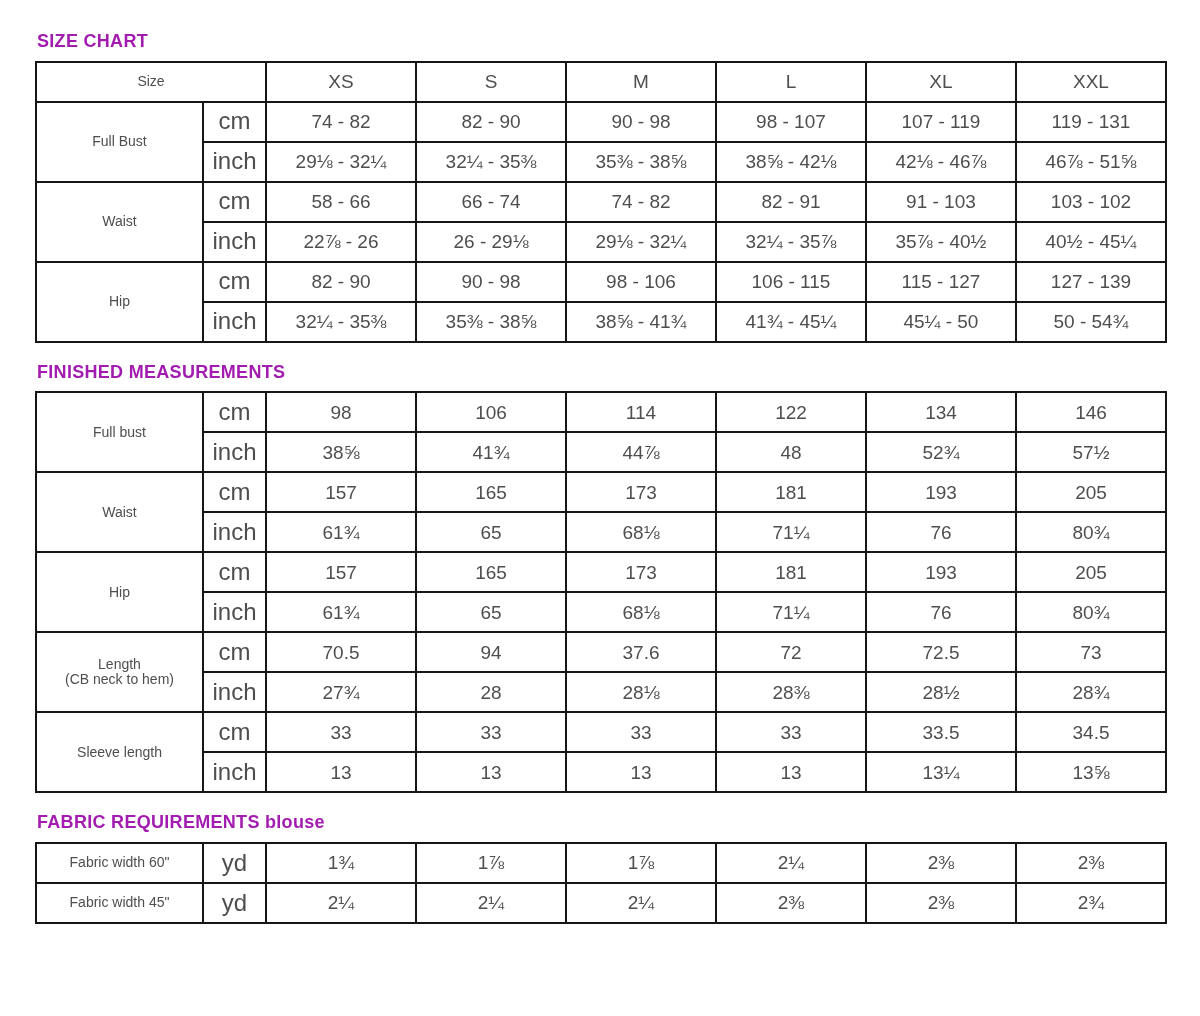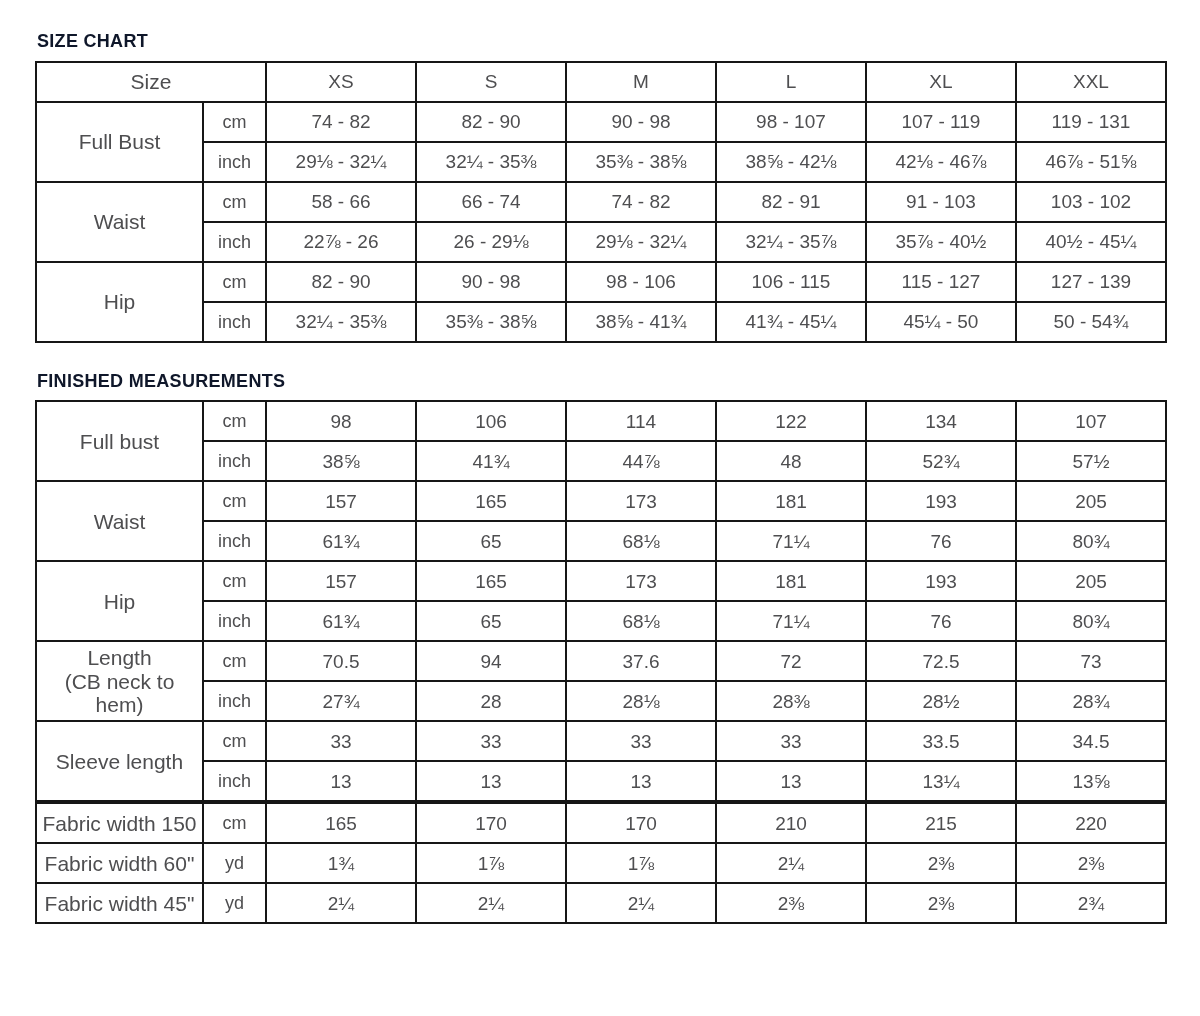--- a/index.html
+++ b/index.html
@@ -8,46 +8,46 @@
     height: 1016px;
     box-sizing: border-box;
     background: #ffffff;
     padding: 31px 33px 0 35px;
     font-family: "Liberation Sans", "DejaVu Sans", sans-serif;
     overflow: hidden;
   }
   .section-title {
     font-size: 18px;
     font-weight: 700;
-    color: #0f172a;
+    color: #a21caf;
     letter-spacing: 0.3px;
     margin: 0 0 9px 2px;
     line-height: 1.15;
   }
-  .section-title.gap { margin-top: 28px; }
+  .section-title.gap { margin-top: 19px; }
   table.grid {
     border-collapse: collapse;
     table-layout: fixed;
     width: 1132px;
   }
   .grid th, .grid td {
     border: 2px solid #161616;
     text-align: center;
     vertical-align: middle;
     height: 38px;
     padding: 0 2px;
     font-weight: 400;
     color: #4e4e50;
     font-size: 19px;
     line-height: 1.12;
     white-space: pre-line;
     overflow: hidden;
   }
-  .grid .unit-cell { font-size: 18px; }
-  .grid .label-cell { font-size: 21px; }
+  .grid .unit-cell { font-size: 24px; }
+  .grid .label-cell { font-size: 14px; }
 </style>
 </head>
 <body>
 
 <div class="page">
   <div id="doc-root">
       <div class="section-title">SIZE CHART</div>
       <table class="grid">
         <colgroup>
           <col style="width: 167px;">
@@ -142,21 +142,21 @@
         </colgroup>
         <tbody>
           <tr>
             <td class="label-cell" rowspan="2">Full bust</td>
             <td class="unit-cell">cm</td>
             <td class="value-cell">98</td>
             <td class="value-cell">106</td>
             <td class="value-cell">114</td>
             <td class="value-cell">122</td>
             <td class="value-cell">134</td>
-            <td class="value-cell">107</td>
+            <td class="value-cell">146</td>
           </tr>
           <tr>
             <td class="unit-cell">inch</td>
             <td class="value-cell">38⅝</td>
             <td class="value-cell">41¾</td>
             <td class="value-cell">44⅞</td>
             <td class="value-cell">48</td>
             <td class="value-cell">52¾</td>
             <td class="value-cell">57½</td>
           </tr>
@@ -232,42 +232,33 @@
             <td class="unit-cell">inch</td>
             <td class="value-cell">13</td>
             <td class="value-cell">13</td>
             <td class="value-cell">13</td>
             <td class="value-cell">13</td>
             <td class="value-cell">13¼</td>
             <td class="value-cell">13⅝</td>
           </tr>
         </tbody>
       </table>
+      <div class="section-title gap">FABRIC REQUIREMENTS blouse</div>
       <table class="grid">
         <colgroup>
           <col style="width: 167px;">
           <col style="width: 63px;">
           <col>
           <col>
           <col>
           <col>
           <col>
           <col>
         </colgroup>
         <tbody>
-          <tr>
-            <td class="label-cell">Fabric width 150</td>
-            <td class="unit-cell">cm</td>
-            <td class="value-cell">165</td>
-            <td class="value-cell">170</td>
-            <td class="value-cell">170</td>
-            <td class="value-cell">210</td>
-            <td class="value-cell">215</td>
-            <td class="value-cell">220</td>
-          </tr>
           <tr>
             <td class="label-cell">Fabric width 60"</td>
             <td class="unit-cell">yd</td>
             <td class="value-cell">1¾</td>
             <td class="value-cell">1⅞</td>
             <td class="value-cell">1⅞</td>
             <td class="value-cell">2¼</td>
             <td class="value-cell">2⅜</td>
             <td class="value-cell">2⅜</td>
           </tr>

